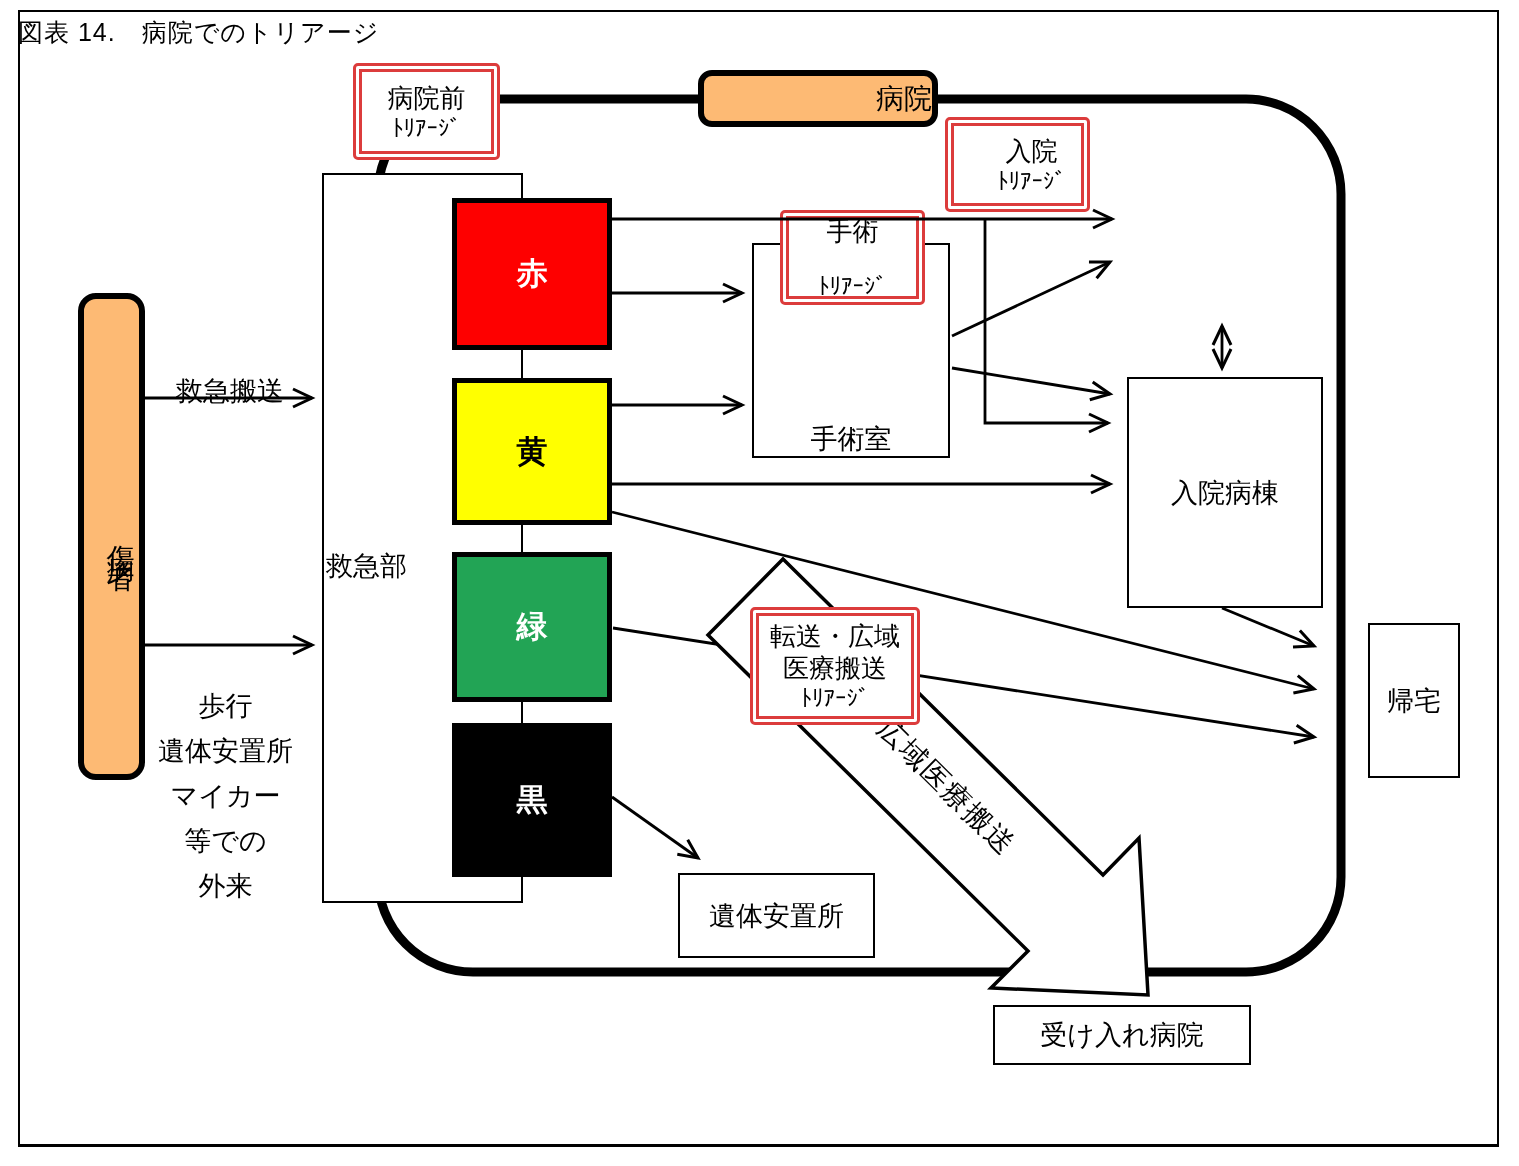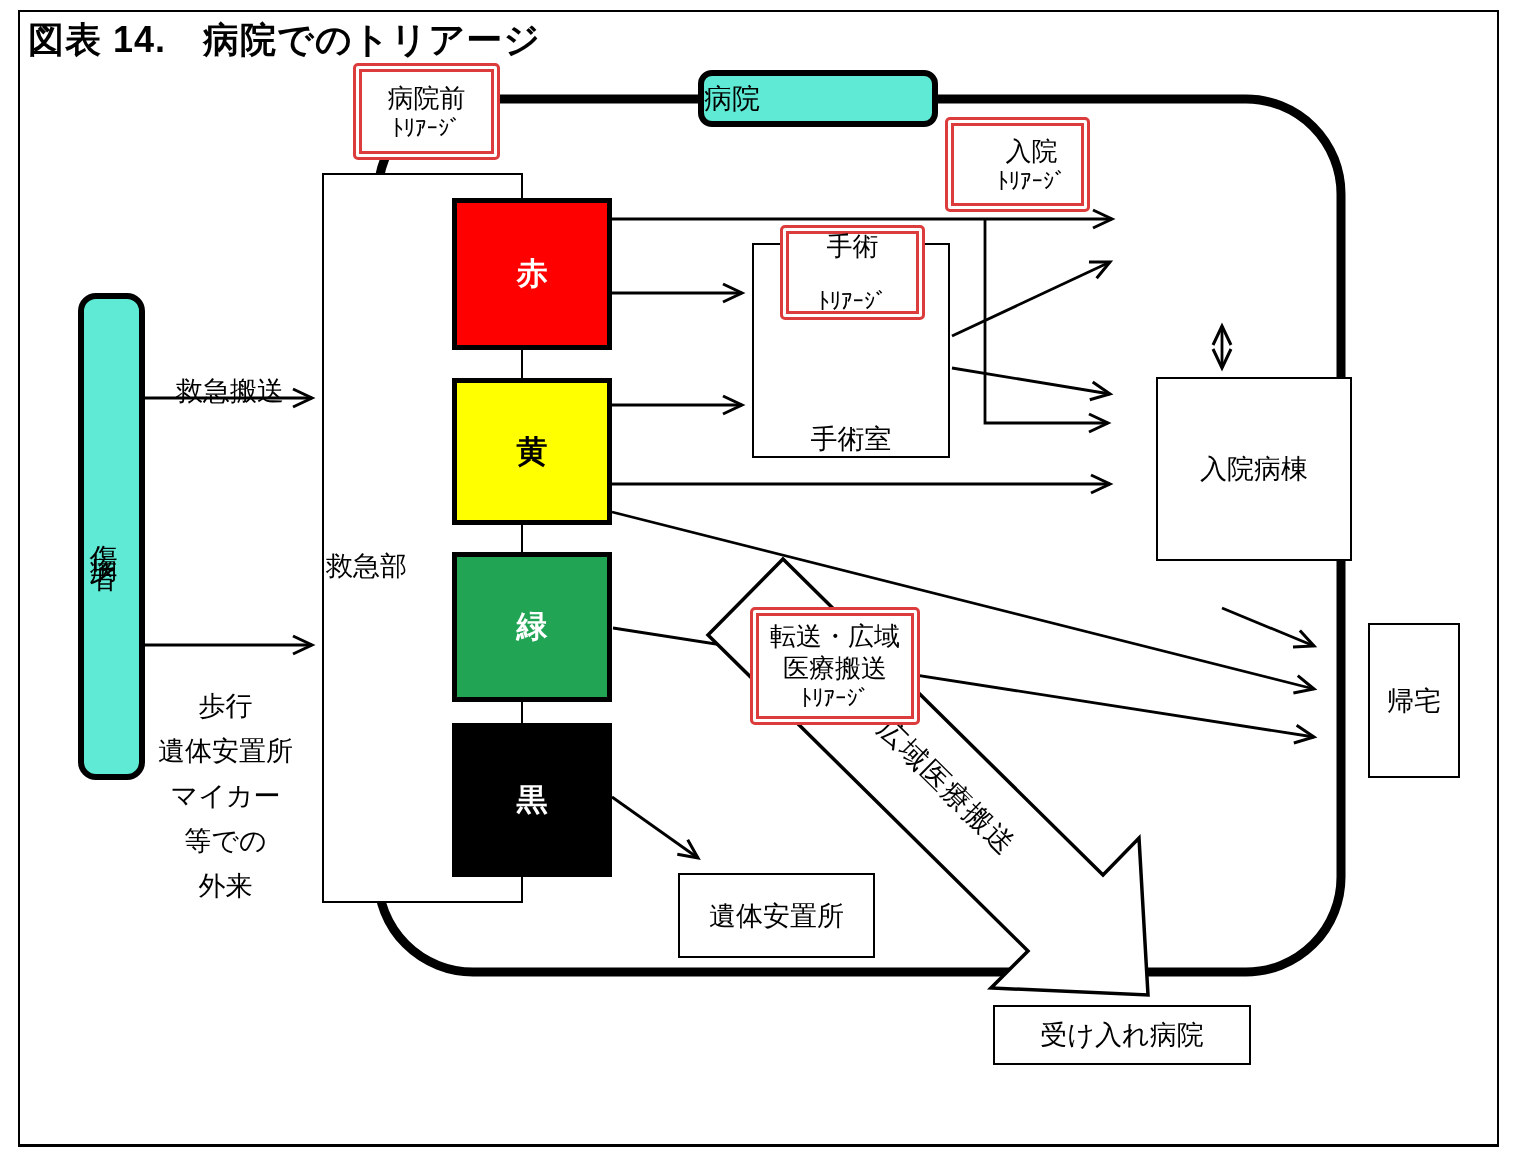--- a/index.html
+++ b/index.html
@@ -1,31 +1,31 @@
 <!DOCTYPE html>
 <html><head>
 <meta charset="utf-8">
 <style>
   html,body{margin:0;padding:0;background:#ffffff;}
   #stage{position:relative;width:1519px;height:1166px;background:#ffffff;
          font-family:"Liberation Sans",sans-serif;color:#000;overflow:hidden;}
   #frame{position:absolute;left:18px;top:10px;width:1481px;height:1137px;
          border:2px solid #000;border-bottom-width:3px;box-sizing:border-box;z-index:0;}
   .abs{position:absolute;box-sizing:border-box;}
-  #title{left:28px;top:16px;font-size:36px;font-weight:bold;letter-spacing:1px;z-index:4;}
+  #title{left:18px;top:16px;font-size:25px;font-weight:normal;letter-spacing:1px;z-index:4;}
   svg{position:absolute;left:0;top:0;z-index:1;}
   #svg-upper{z-index:3;}
   .lyr{z-index:2;}
 
   
   .wbox{background:#fff;border:2.5px solid #000;display:flex;align-items:center;
         justify-content:center;text-align:center;font-size:27px;line-height:34px;}
   
-  .thick{background:#5eead4;border:6px solid #000;border-radius:16px;display:flex;
-         align-items:center;justify-content:flex-start;font-size:28px;}
+  .thick{background:#fdba74;border:6px solid #000;border-radius:16px;display:flex;
+         align-items:center;justify-content:flex-end;font-size:28px;}
   
   .callout{background:#fff;border:9px double #dc3c3c;border-radius:5px;display:flex;
            flex-direction:column;align-items:center;justify-content:center;text-align:center;}
   .callout .l1{font-size:26px;line-height:32px;}
   .callout .l2{font-size:23px;line-height:28px;}
   
   .square{left:452px;width:160px;border:5px solid #000;display:flex;align-items:center;
           justify-content:center;font-size:31px;font-weight:bold;}
   .lbl{font-size:27px;line-height:34px;text-align:center;margin-top:28px;}
 </style>
@@ -66,42 +66,42 @@
   <div class="abs lyr square" style="top:552px;height:150px;background:#22a455;color:#fff;">
     <span>緑</span>
   </div>
   <div class="abs lyr square" style="top:723px;height:154px;background:#000;color:#fff;">
     <span>黒</span>
   </div>
 
   <div class="abs lyr wbox" style="left:752px;top:243px;width:198px;height:215px;align-items:flex-end;">
     <span style="margin-top:107px;">手術室</span>
   </div>
-  <div class="abs lyr wbox" style="left:1156px;top:377px;width:196px;height:184px;">
+  <div class="abs lyr wbox" style="left:1127px;top:377px;width:196px;height:231px;">
     <span>入院病棟</span>
   </div>
   <div class="abs lyr wbox" style="left:1368px;top:623px;width:92px;height:155px;">
     <span>帰宅</span>
   </div>
   <div class="abs lyr wbox" style="left:678px;top:873px;width:197px;height:85px;">
     <span>遺体安置所</span>
   </div>
   <div class="abs lyr wbox" style="left:993px;top:1005px;width:258px;height:60px;">
     <span>受け入れ病院</span>
   </div>
 
   <div class="abs lyr callout" style="left:353px;top:63px;width:147px;height:97px;">
     <span class="l1">病院前</span>
     <span class="l2">ﾄﾘｱｰｼﾞ</span>
   </div>
   <div class="abs lyr callout" style="left:945px;top:117px;width:145px;height:95px;padding-left:28px;">
     <span class="l1">入院</span>
     <span class="l2">ﾄﾘｱｰｼﾞ</span>
   </div>
-  <div class="abs lyr callout" style="left:780px;top:225px;width:145px;height:95px;gap:25px;">
+  <div class="abs lyr callout" style="left:780px;top:210px;width:145px;height:95px;gap:25px;">
     <span class="l1">手術</span>
     <span class="l2">ﾄﾘｱｰｼﾞ</span>
   </div>
   <div class="abs lyr callout" style="left:750px;top:607px;width:170px;height:118px;">
     <span class="l1">転送・広域</span>
     <span class="l1">医療搬送</span>
     <span class="l2">ﾄﾘｱｰｼﾞ</span>
   </div>
 
   <div class="abs lyr thick" style="left:698px;top:70px;width:240px;height:57px;border-radius:14px;">

